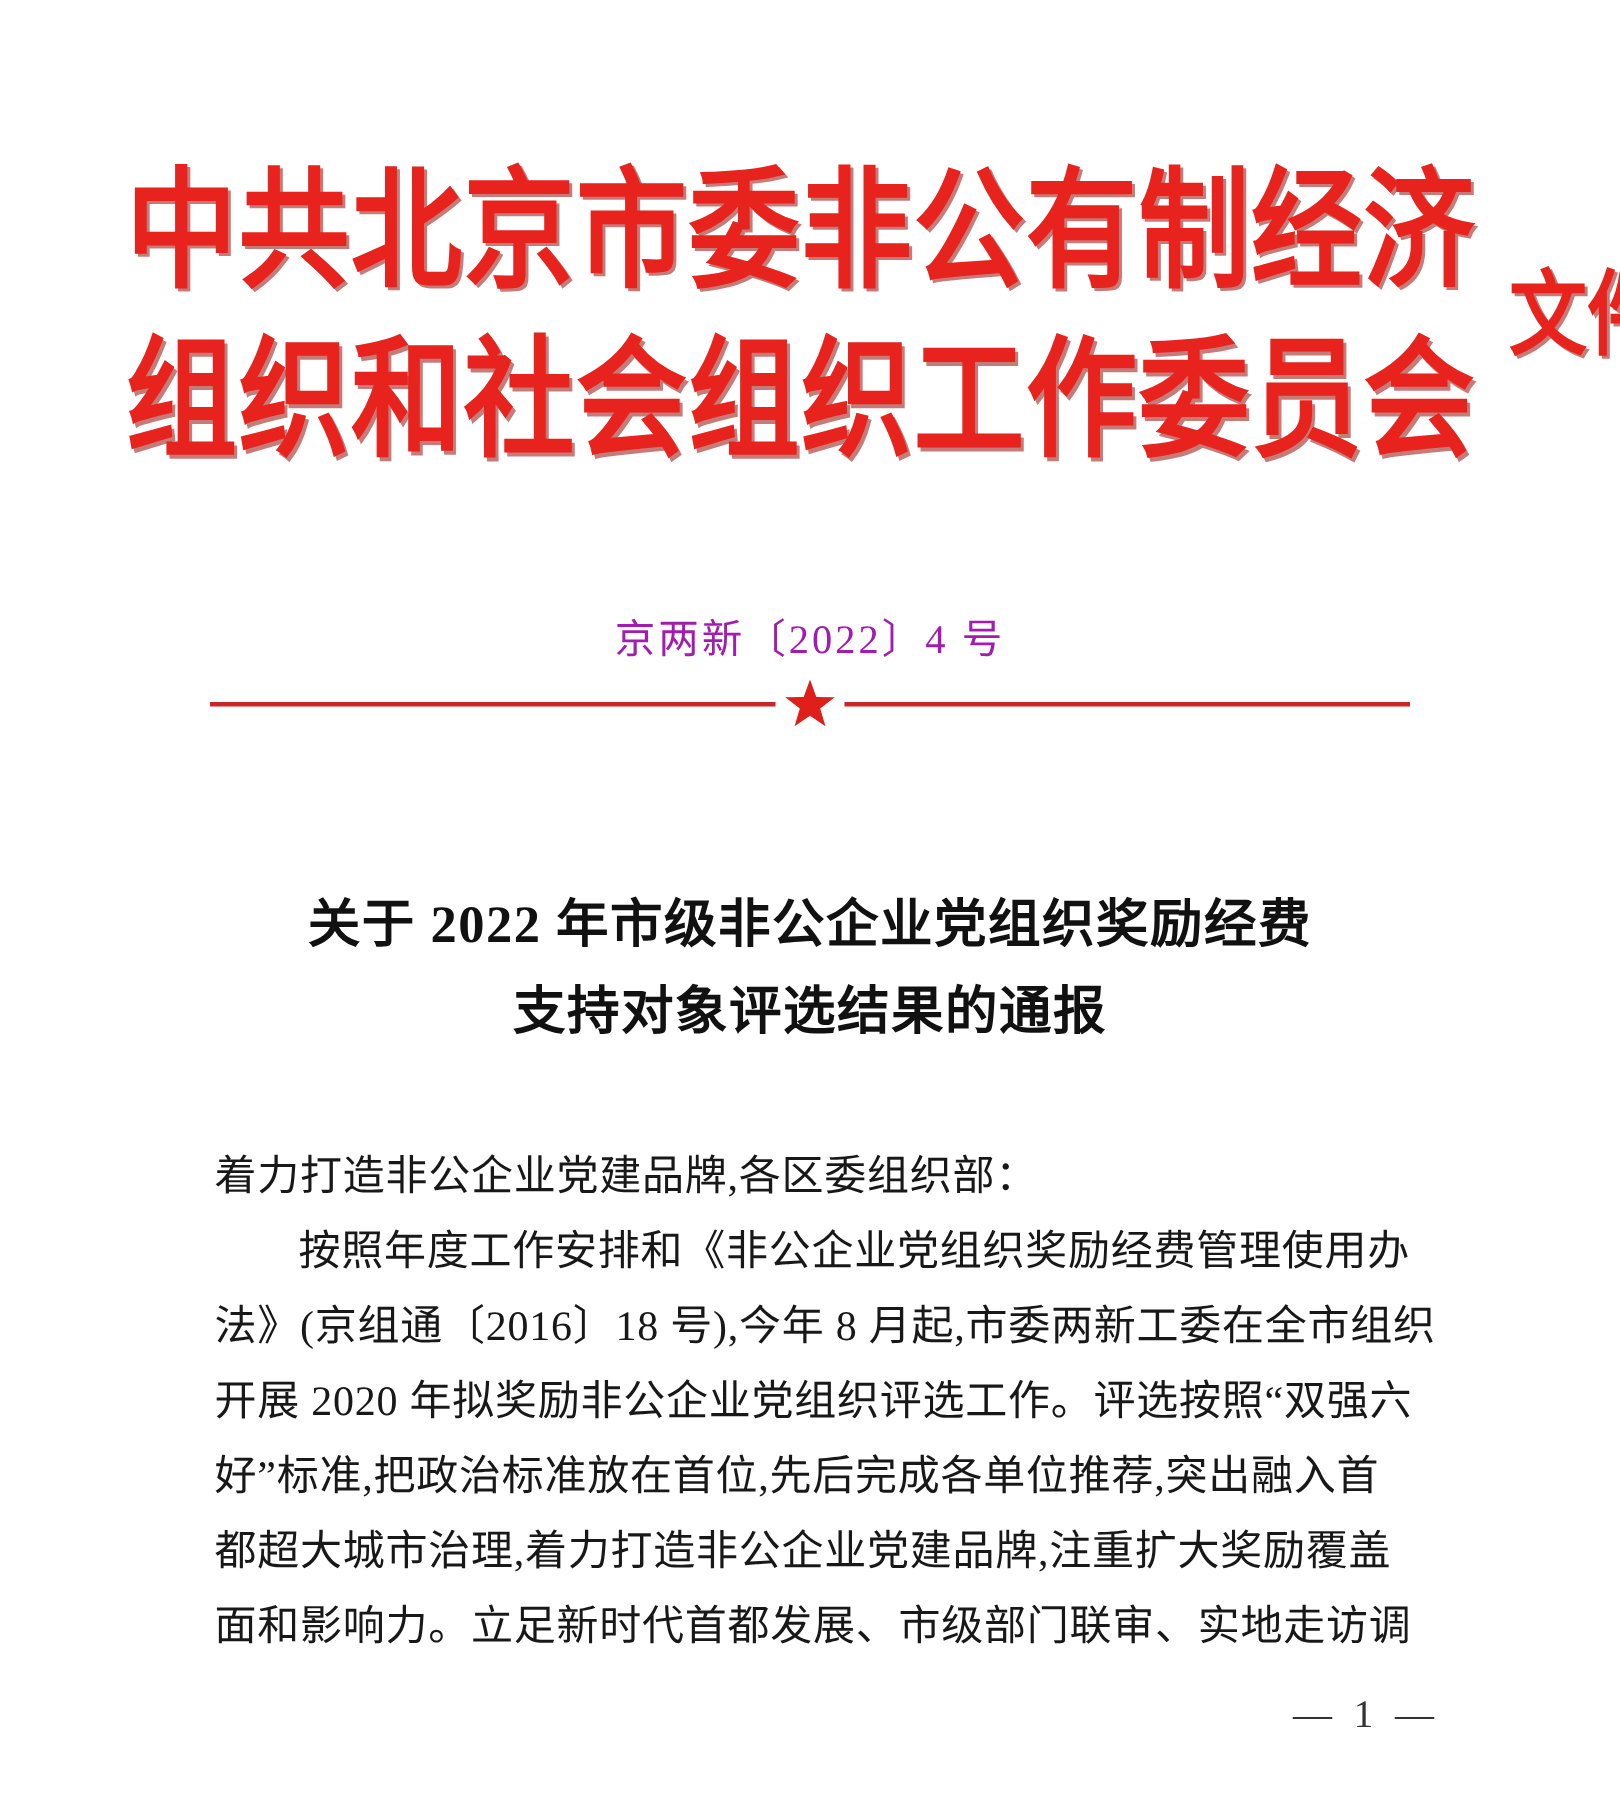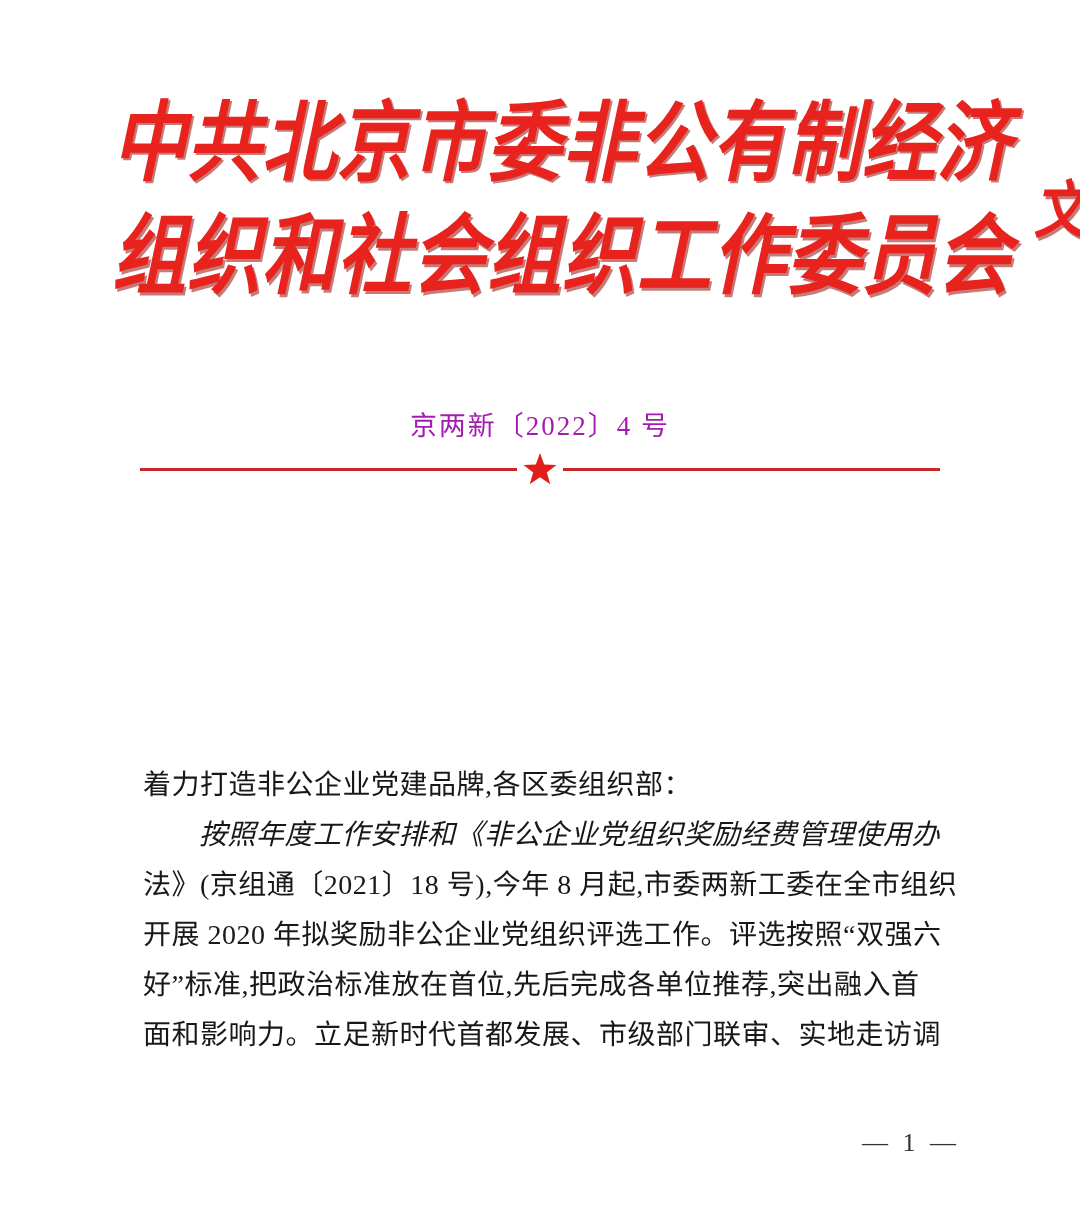--- a/index.html
+++ b/index.html
@@ -25,25 +25,24 @@
 
   
   .masthead {
     position: absolute;
     left: 0;
     top: 104px;
     width: 1080px;
     height: 215px;
     display: flex;
     flex-direction: row;
-    align-items: flex-start;
+    align-items: center;
     justify-content: flex-start;
-    padding-left: 112px;
+    padding-left: 84px;
     box-sizing: border-box;
-    font-style: italic;
   }
   .masthead-name {
     font-family: "Liberation Serif", "DejaVu Serif", serif;
     font-weight: bold;
     font-size: 74px;
     line-height: 96px;
     letter-spacing: 1px;
     color: #e8221c;
     text-shadow: 2px 2px 0 rgba(150, 14, 10, 0.55);
     white-space: nowrap;
@@ -136,21 +135,20 @@
   .body-line {
     font-family: "Liberation Serif", "DejaVu Serif", serif;
     font-size: 28px;
     line-height: 50px;
     letter-spacing: 0.5px;
     color: #181818;
     white-space: nowrap;
   }
   .body-line.indent {
     text-indent: 56px;
-    font-style: italic;
   }
 
   
   .page-footer {
     position: absolute;
     left: 0;
     top: 1128px;
     width: 1080px;
     padding-right: 120px;
     box-sizing: border-box;
@@ -179,25 +177,30 @@
   <div class="red-rule">
     <div class="rule-line"></div>
     <div class="rule-star">
       <svg width="34" height="32" viewBox="0 0 34 32" aria-hidden="true">
         <polygon points="17,0 21.2,11.6 33.5,11.9 23.8,19.4 27.3,31.2 17,24.2 6.7,31.2 10.2,19.4 0.5,11.9 12.8,11.6" fill="#e01f1a"></polygon>
       </svg>
     </div>
     <div class="rule-line"></div>
   </div>
 
+  <div class="doc-title">
+    <span>关于 2022 年市级非公企业党组织奖励经费</span>
+    <span>支持对象评选结果的通报</span>
+  </div>
 
   <div class="body-block">
     <div class="body-line">着力打造非公企业党建品牌,各区委组织部：</div>
     <div class="body-line indent">按照年度工作安排和《非公企业党组织奖励经费管理使用办</div>
-    <div class="body-line">法》(京组通〔2021〕18 号),今年 8 月起,市委两新工委在全市组织</div>
+    <div class="body-line">法》(京组通〔2016〕18 号),今年 8 月起,市委两新工委在全市组织</div>
     <div class="body-line">开展 2020 年拟奖励非公企业党组织评选工作。评选按照“双强六</div>
     <div class="body-line">好”标准,把政治标准放在首位,先后完成各单位推荐,突出融入首</div>
+    <div class="body-line">都超大城市治理,着力打造非公企业党建品牌,注重扩大奖励覆盖</div>
     <div class="body-line">面和影响力。立足新时代首都发展、市级部门联审、实地走访调</div>
   </div>
 
   <div class="page-footer">— 1 —</div>
 
 </div>
 
 </body></html>

